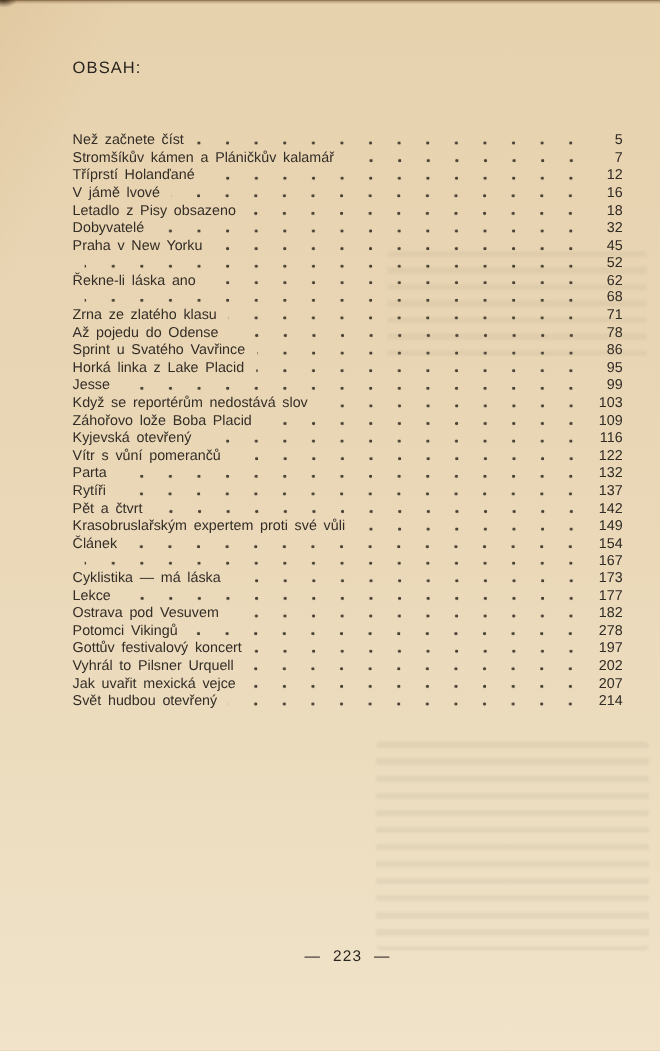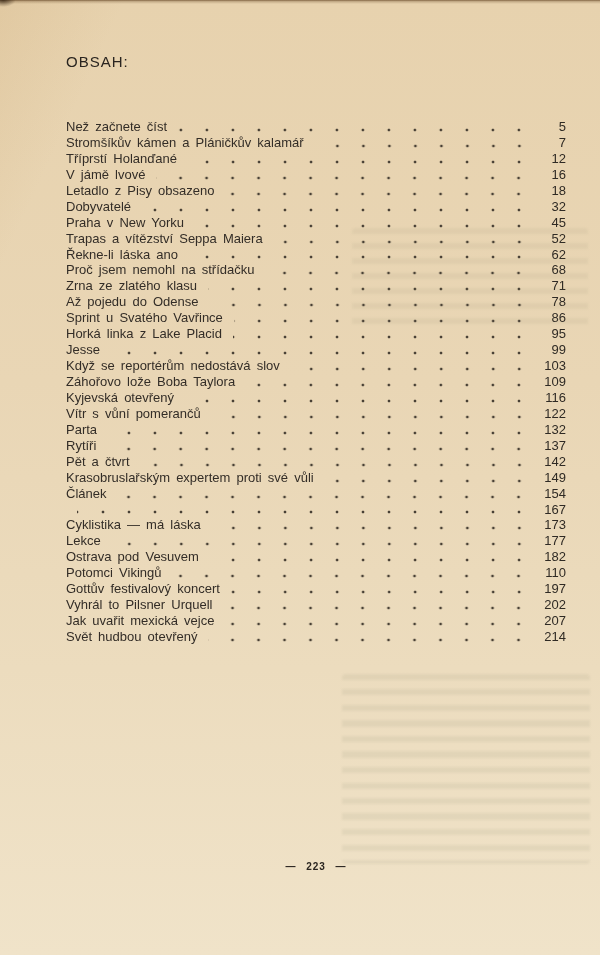--- a/index.html
+++ b/index.html
@@ -78,22 +78,22 @@
     width: 36px;
     text-align: right;
     color: #2f2a24;
   }
   .page-footer {
     position: absolute;
     left: 66px;
     top: 861px;
     width: 500px;
     text-align: center;
-    font-size: 10px;
-    font-weight: bold;
+    font-size: 14px;
+    font-weight: normal;
     color: #2a2520;
     word-spacing: 6px;
     letter-spacing: 1px;
   }
   .showthrough {
     position: absolute;
     pointer-events: none;
     filter: blur(1.2px);
     border-radius: 4px;
   }
@@ -153,31 +153,29 @@
     <span class="toc-entry-title">Dobyvatelé</span>
     <span class="dot-leader"></span>
     <span class="toc-entry-page">32</span>
   </div>
       <div class="toc-row">
     <span class="toc-entry-title">Praha v New Yorku</span>
     <span class="dot-leader"></span>
     <span class="toc-entry-page">45</span>
   </div>
       <div class="toc-row">
-    <span class="toc-entry-title">Trapas a vítězství Seppa Maiera</span>
     <span class="dot-leader"></span>
     <span class="toc-entry-page">52</span>
   </div>
       <div class="toc-row">
     <span class="toc-entry-title">Řekne-li láska ano</span>
     <span class="dot-leader"></span>
     <span class="toc-entry-page">62</span>
   </div>
       <div class="toc-row">
-    <span class="toc-entry-title">Proč jsem nemohl na střídačku</span>
     <span class="dot-leader"></span>
     <span class="toc-entry-page">68</span>
   </div>
       <div class="toc-row">
     <span class="toc-entry-title">Zrna ze zlatého klasu</span>
     <span class="dot-leader"></span>
     <span class="toc-entry-page">71</span>
   </div>
       <div class="toc-row">
     <span class="toc-entry-title">Až pojedu do Odense</span>
@@ -198,21 +196,21 @@
     <span class="toc-entry-title">Jesse</span>
     <span class="dot-leader"></span>
     <span class="toc-entry-page">99</span>
   </div>
       <div class="toc-row">
     <span class="toc-entry-title">Když se reportérům nedostává slov</span>
     <span class="dot-leader"></span>
     <span class="toc-entry-page">103</span>
   </div>
       <div class="toc-row">
-    <span class="toc-entry-title">Záhořovo lože Boba Taylora</span>
+    <span class="toc-entry-title">Záhořovo lože Boba Placid</span>
     <span class="dot-leader"></span>
     <span class="toc-entry-page">109</span>
   </div>
       <div class="toc-row">
     <span class="toc-entry-title">Kyjevská otevřený</span>
     <span class="dot-leader"></span>
     <span class="toc-entry-page">116</span>
   </div>
       <div class="toc-row">
     <span class="toc-entry-title">Vítr s vůní pomerančů</span>
@@ -259,21 +257,21 @@
     <span class="toc-entry-page">177</span>
   </div>
       <div class="toc-row">
     <span class="toc-entry-title">Ostrava pod Vesuvem</span>
     <span class="dot-leader"></span>
     <span class="toc-entry-page">182</span>
   </div>
       <div class="toc-row">
     <span class="toc-entry-title">Potomci Vikingů</span>
     <span class="dot-leader"></span>
-    <span class="toc-entry-page">110</span>
+    <span class="toc-entry-page">278</span>
   </div>
       <div class="toc-row">
     <span class="toc-entry-title">Gottův festivalový koncert</span>
     <span class="dot-leader"></span>
     <span class="toc-entry-page">197</span>
   </div>
       <div class="toc-row">
     <span class="toc-entry-title">Vyhrál to Pilsner Urquell</span>
     <span class="dot-leader"></span>
     <span class="toc-entry-page">202</span>

